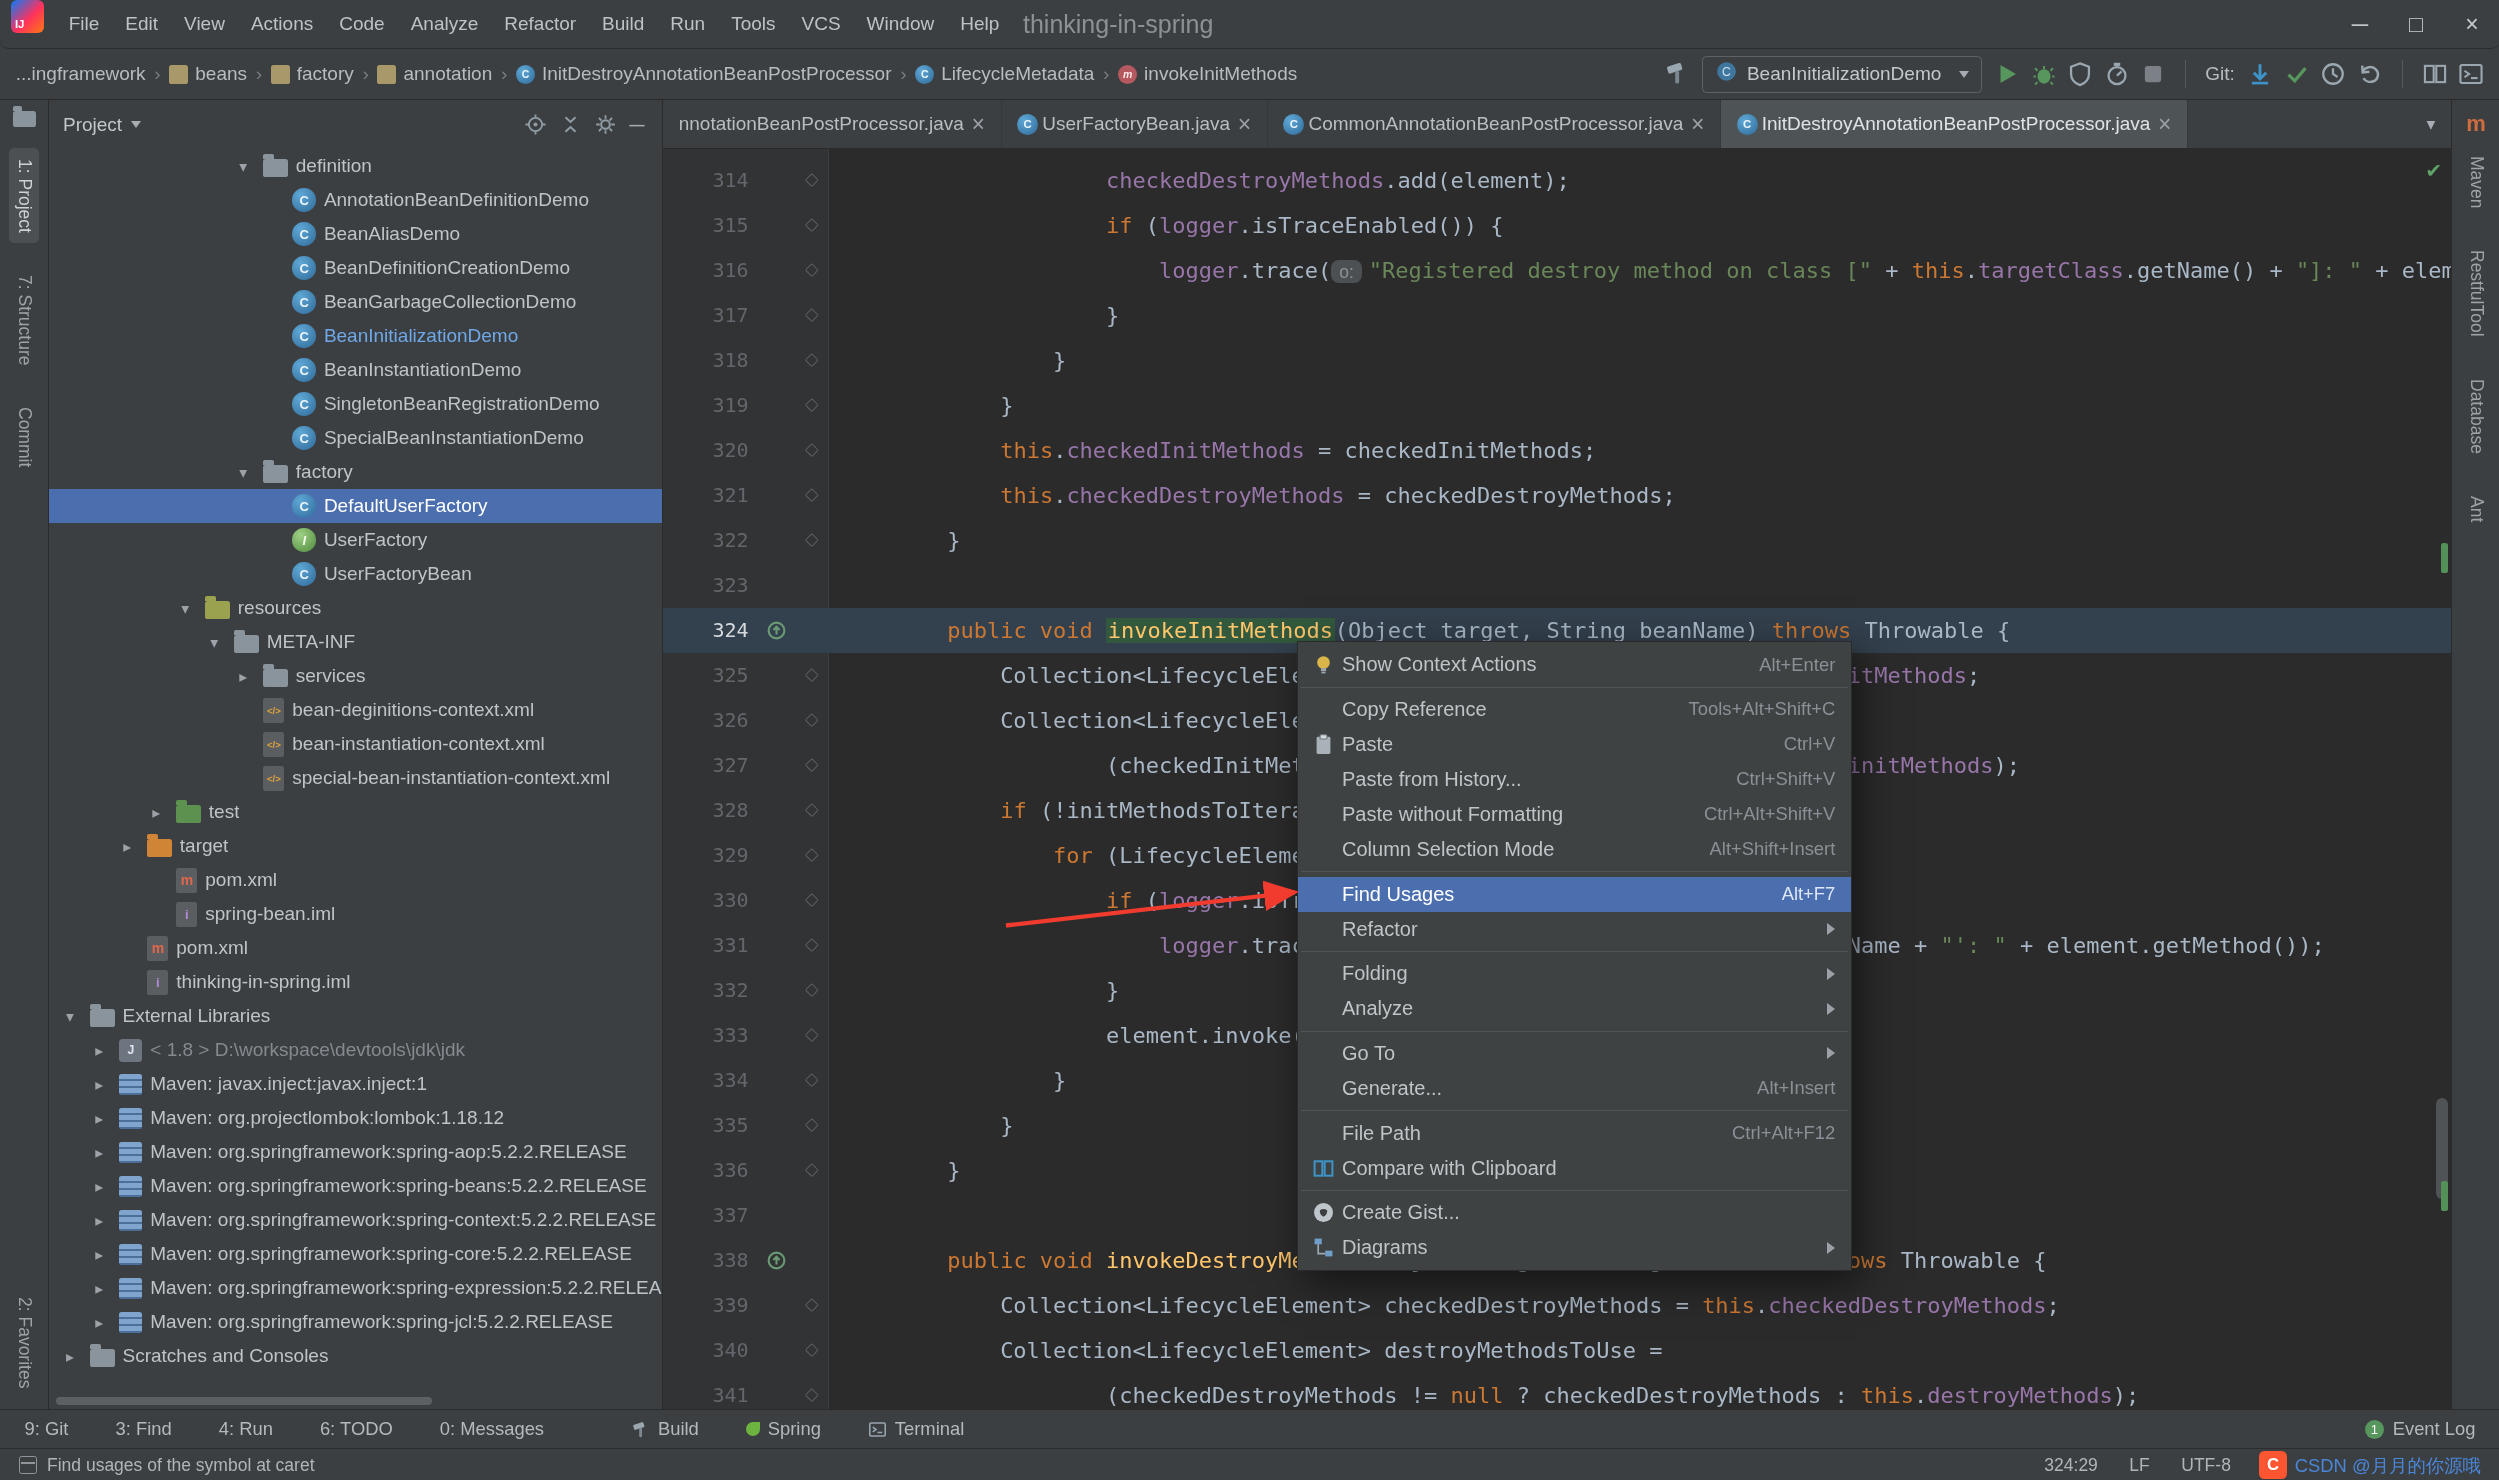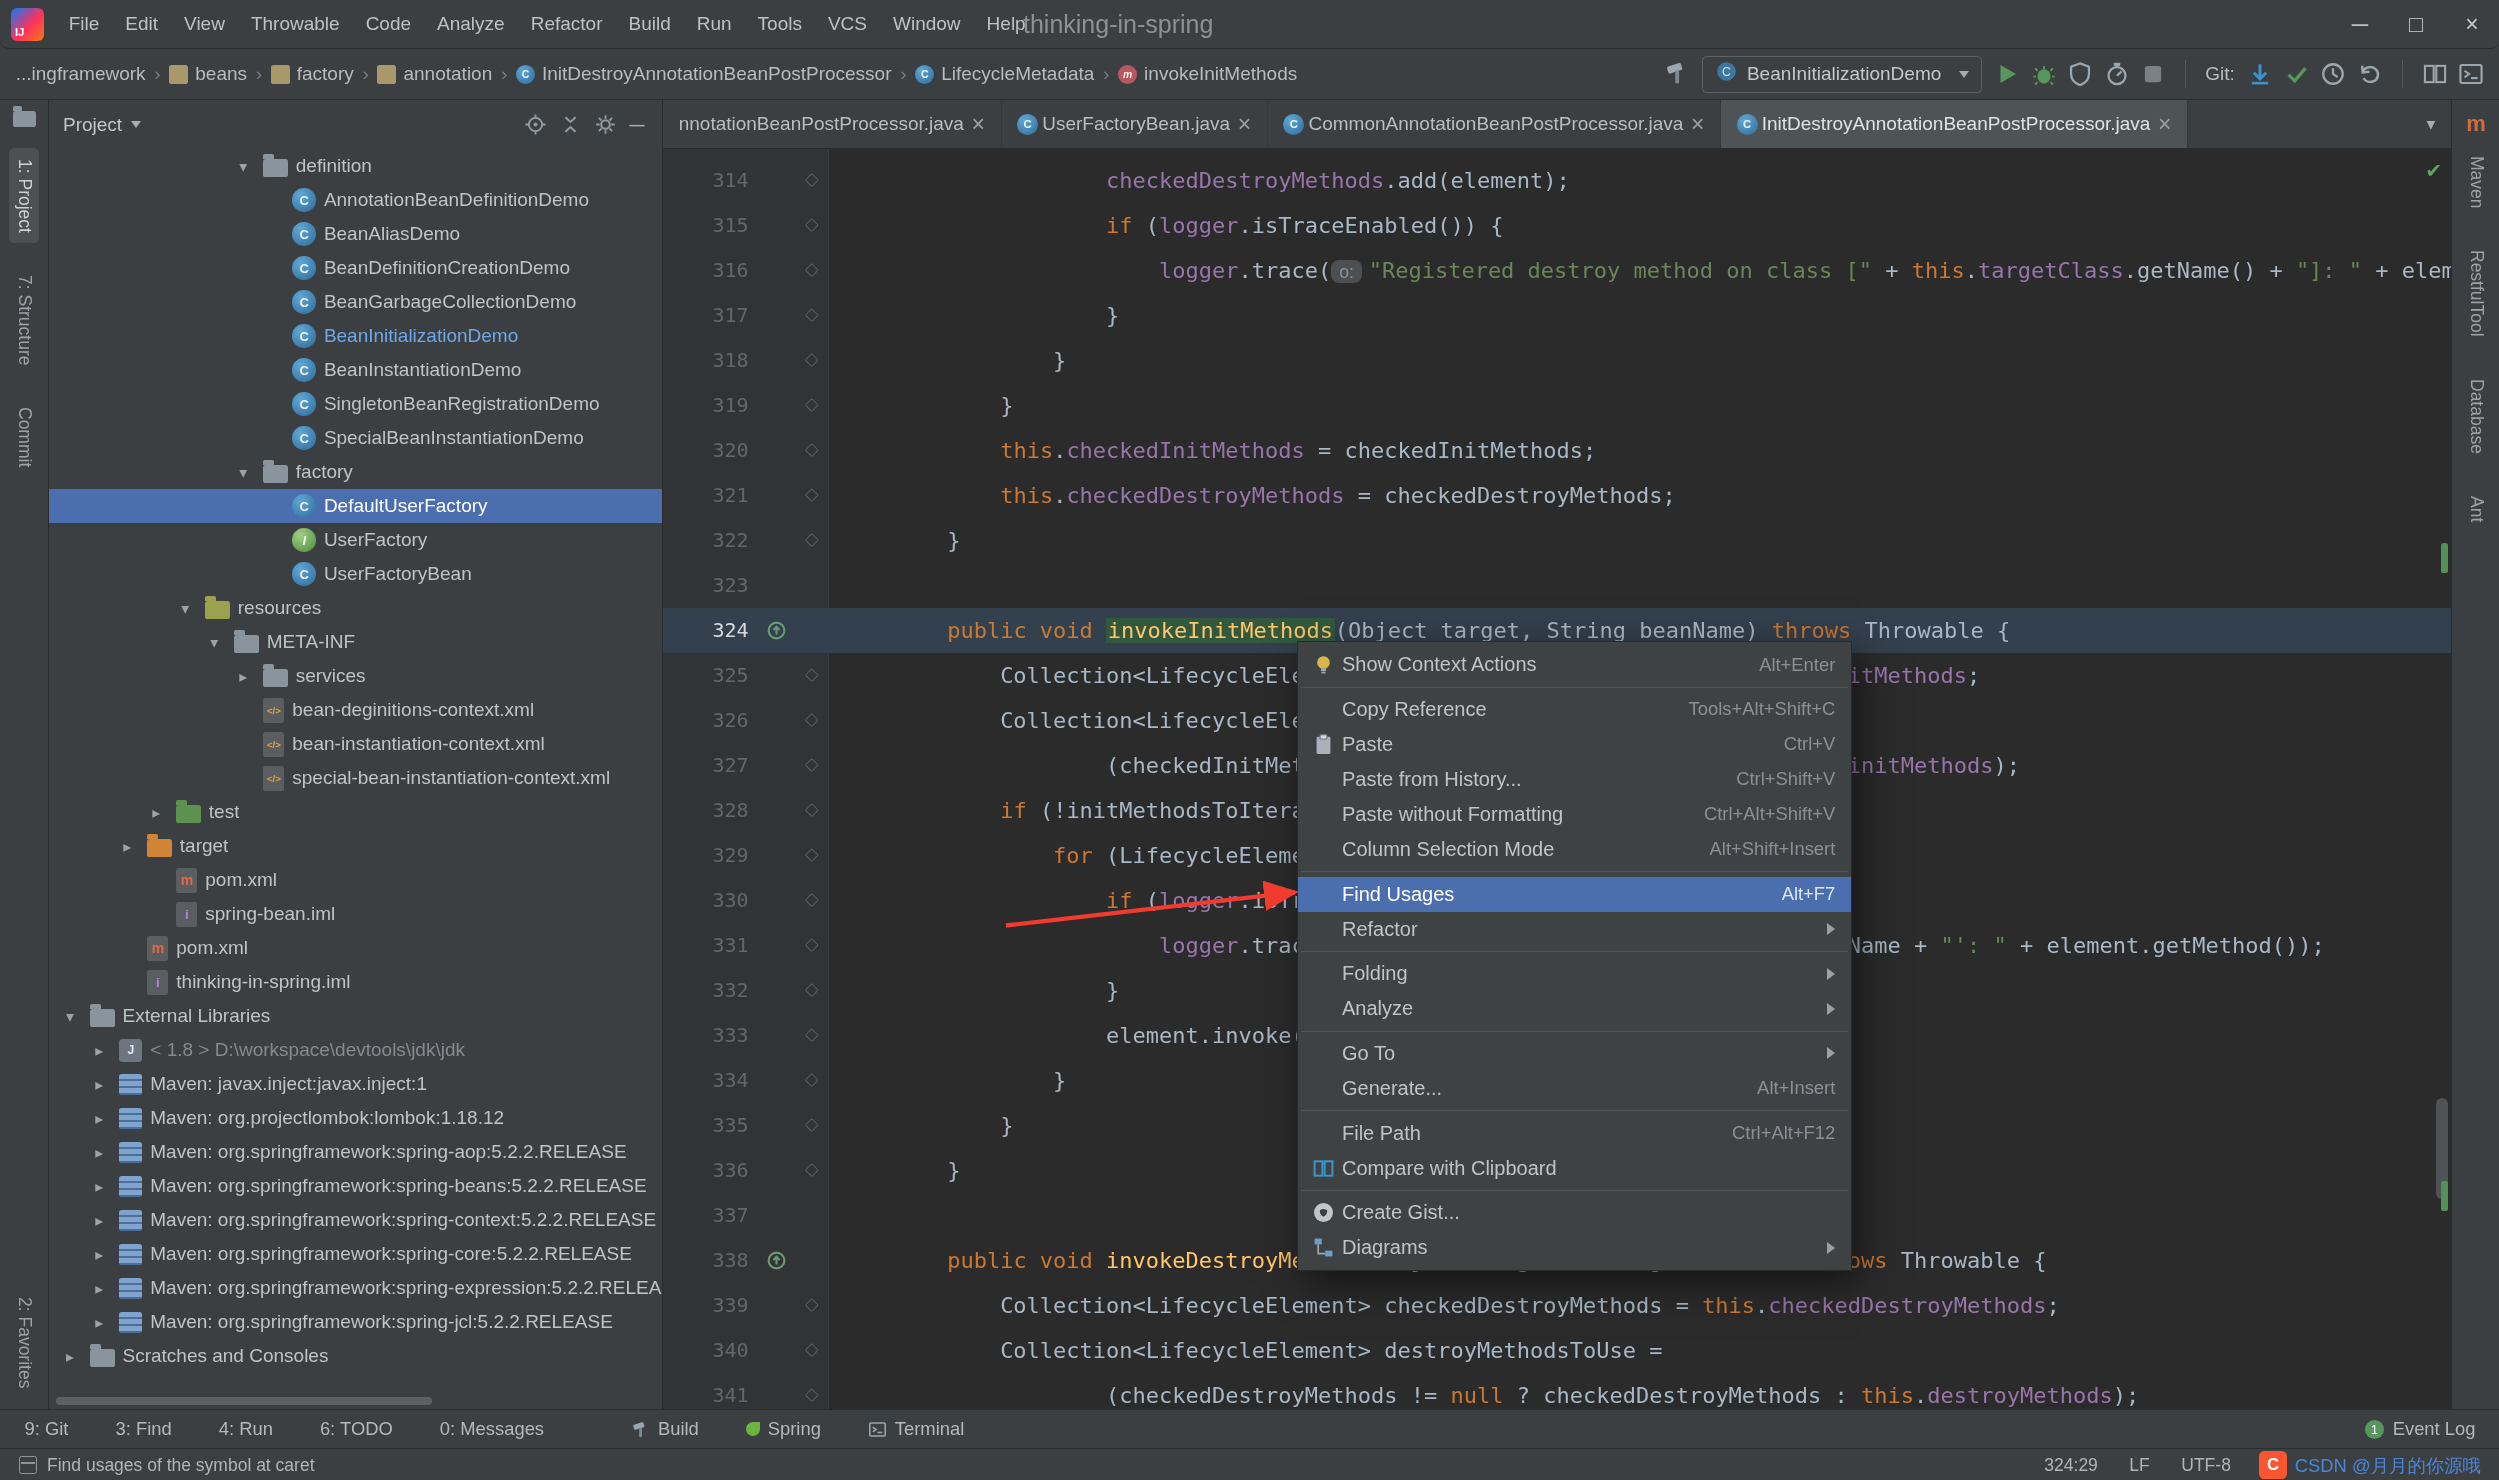--- a/index.html
+++ b/index.html
@@ -1,21 +1,21 @@
 <!DOCTYPE html>
 <html style="font-size:14px"><head>
 <meta charset="utf-8">
 <style>
   *{margin:0;padding:0;box-sizing:border-box;}
   html,body{width:2500px;height:1481px;overflow:hidden;}
   body{background:#2b2b2b;font-family:"Liberation Sans",sans-serif;color:#bbbbbb;}
   .app{position:relative;width:2500px;height:1481px;display:flex;flex-direction:column;background:#3c3f41;}
 
   
-  .titlebar{height:49px;flex:none;display:flex;align-items:center;background:#3c3f41;border-bottom:0.9px solid #2b2b2b;padding:0 0 0 10.5px;position:relative;border-radius:9px;}
+  .titlebar{height:49px;flex:none;display:flex;background:#3c3f41;border-bottom:0.9px solid #2b2b2b;padding:0 0 0 10.5px;position:relative;border-radius:9px;}
   .logo{width:33px;height:33px;border-radius:6.1px;background:linear-gradient(135deg,#087cfa 0%,#fe315d 55%,#f97a12 100%);margin-right:12.2px;position:relative;flex:none;}
   .logo::after{content:"IJ";position:absolute;left:4.4px;bottom:2.6px;font-size:11.4px;font-weight:bold;color:#fff;}
   .menubar{display:flex;align-items:center;}
   .menu-item{padding:7px 13px;font-size:19px;color:#bdc2c7;cursor:default;}
   .win-title{position:absolute;left:1023px;top:0;height:49px;display:flex;align-items:center;font-size:25px;color:#8c9196;}
   .win-controls{margin-left:auto;display:flex;}
   .win-controls span{width:56px;height:49px;display:flex;align-items:center;justify-content:center;font-size:23px;color:#c6cbd0;}
 
   
   .navbar{height:51px;flex:none;display:flex;align-items:center;background:#3c3f41;border-bottom:0.9px solid #2b2b2b;padding:0 15.7px;gap:8.7px;}
@@ -141,21 +141,21 @@
 <body>
 
 <div class="app">
 
   <header class="titlebar">
     <div class="logo"></div>
     <nav class="menubar">
         <span class="menu-item">File</span>
         <span class="menu-item">Edit</span>
         <span class="menu-item">View</span>
-        <span class="menu-item">Throwable</span>
+        <span class="menu-item">Actions</span>
         <span class="menu-item">Code</span>
         <span class="menu-item">Analyze</span>
         <span class="menu-item">Refactor</span>
         <span class="menu-item">Build</span>
         <span class="menu-item">Run</span>
         <span class="menu-item">Tools</span>
         <span class="menu-item">VCS</span>
         <span class="menu-item">Window</span>
         <span class="menu-item">Help</span>
       </nav>

